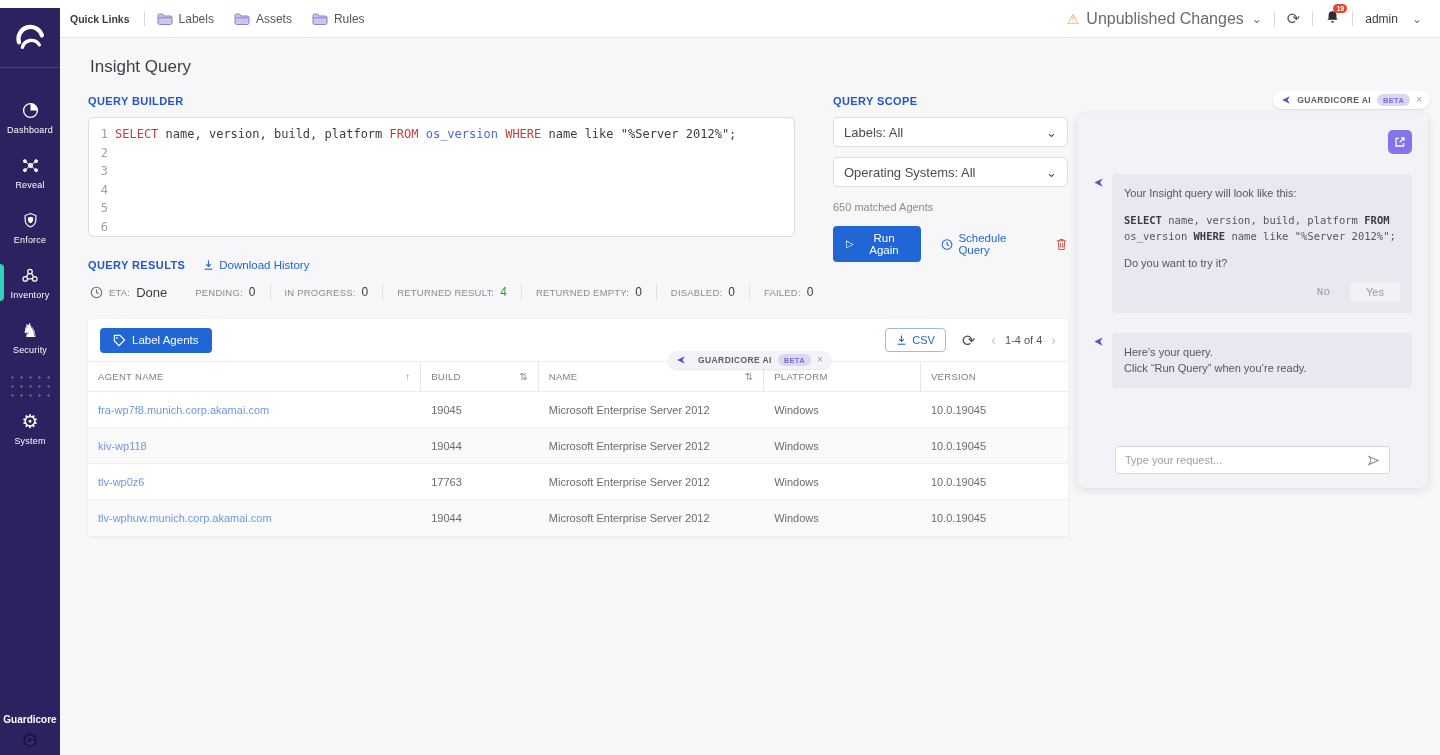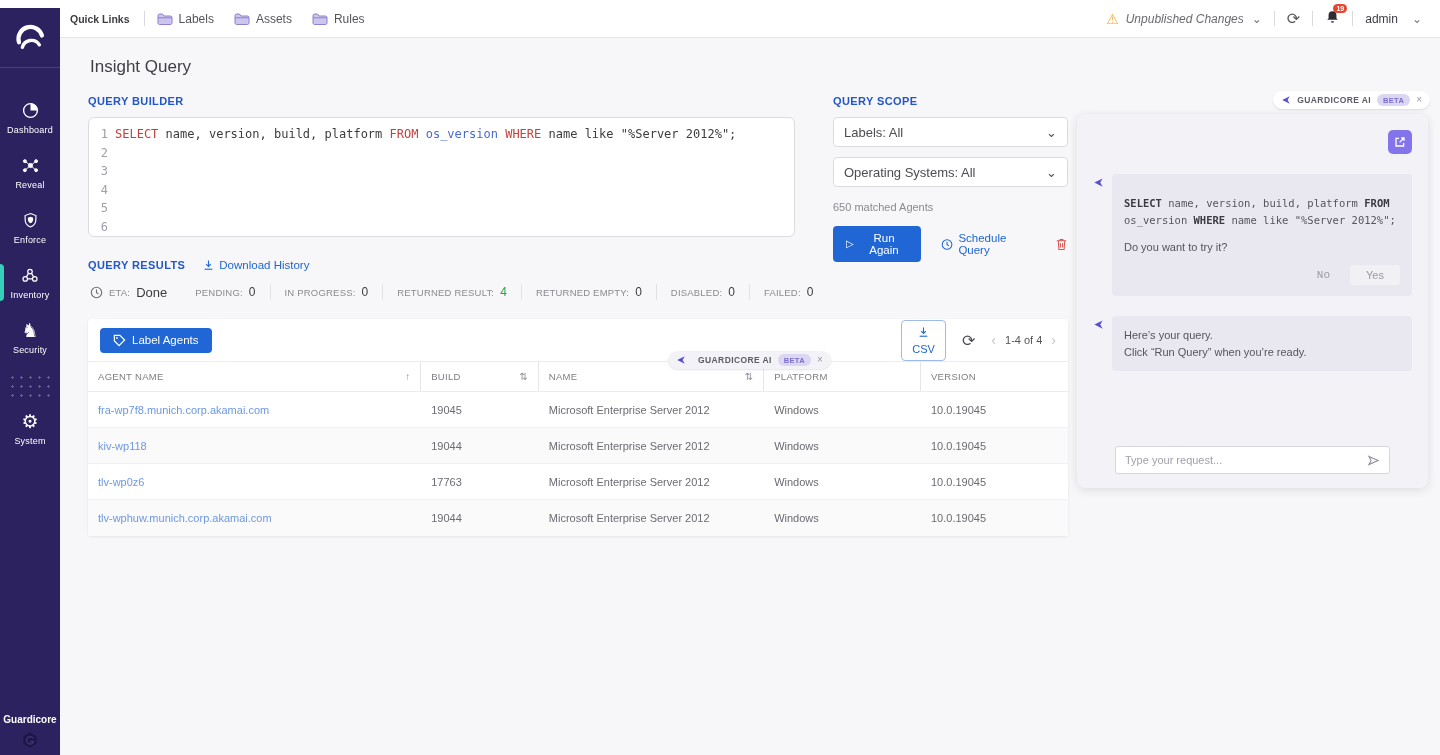--- a/index.html
+++ b/index.html
@@ -28,21 +28,21 @@
 
   
   .topbar { position:absolute; left:60px; right:0; top:0; height:38px; background:#fff;
     border-bottom:1px solid #e6e6ea; display:flex; align-items:center; padding:0 18px 0 8px; z-index:5; }
   .tb-divider { width:1px; height:15px; background:#d9d9de; margin:0 12px; }
   .quick-links { font-size:10.5px; font-weight:bold; color:#3c3c42; padding:0 2px; cursor:pointer; }
   .tb-link { display:flex; align-items:center; gap:6px; margin-right:20px; cursor:pointer; }
   .tb-link span { font-size:12px; color:#55555a; }
   .tb-right { margin-left:auto; display:flex; align-items:center; }
   .warn-ico { color:#f0a427; font-size:14px; margin-right:7px; }
-  .unpub { font-size:12px; color:#6b6b70; margin-right:8px; cursor:pointer;font-style:italic; }
+  .unpub { font-size:16px; color:#6b6b70; margin-right:8px; cursor:pointer; }
   .chev { color:#76767c; font-size:12px; line-height:1; cursor:pointer; }
   .tb-refresh { font-size:16px; color:#55595e; cursor:pointer; }
   .bell-wrap { position:relative; cursor:pointer; }
   .bell-badge { position:absolute; top:-5px; right:-7px; background:#e8452e; color:#fff;
     font-size:7px; font-weight:bold; border-radius:7px; padding:1px 3px; }
   .admin { font-size:12px; color:#3c3c42; margin-right:14px; cursor:pointer; }
 
   
   .main { position:absolute; left:60px; top:38px; right:0; bottom:0; background:#f7f7f9; overflow:hidden; }
   .page-title { position:absolute; left:30px; top:19px; font-size:17px; color:#3f3f46; font-weight:400; }
@@ -85,21 +85,21 @@
   .stat .sv.green { color:#2f9e44; }
   .clock-gray { color:#6e6e74; display:flex; }
 
   
   .tcard { position:absolute; left:28px; top:281px; width:980px; background:#fff;
     border-radius:4px; box-shadow:0 1px 3px rgba(30,30,60,.08); }
   .t-toolbar { height:42px; display:flex; align-items:center; padding:0 12px; position:relative; }
   .t-right { margin-left:auto; display:flex; align-items:center; gap:16px; }
   .btn-csv { display:flex; align-items:center; gap:5px; border:1px solid #9dbbe8; background:#fff;
     color:#2066d4; border-radius:4px; font-size:11px; padding:5px 10px; cursor:pointer;
-    font-family:"Liberation Sans","DejaVu Sans",sans-serif;flex-direction:column; }
+    font-family:"Liberation Sans","DejaVu Sans",sans-serif; }
   .t-refresh { font-size:16px; color:#4c4c52; cursor:pointer; }
   .pager { display:flex; align-items:center; gap:9px; }
   .pg-arrow { color:#c2c2c8; font-size:14px; line-height:1; cursor:pointer; }
   .pg-text { font-size:11px; color:#55555a; }
   .ai-badge { display:flex; align-items:center; gap:6px; background:#f3f2f7; border-radius:11px;
     padding:3px 8px; box-shadow:0 1px 2px rgba(30,30,60,.12); }
   .ai-badge .abn { font-size:8.5px; color:#5c5c66; font-weight:bold; letter-spacing:.4px; }
   .beta-pill { background:#dcd6f2; color:#7a6fd0; font-size:7.5px; font-weight:bold;
     border-radius:7px; padding:1.5px 6px; letter-spacing:.3px; }
   .ai-close { color:#9a9aa2; font-size:10px; line-height:1; cursor:pointer; }
@@ -485,20 +485,21 @@
             </svg>
         </button>
       </div>
       <div class="ai-row">
         <span class="ai-ico">
           <svg width="11" height="11" viewBox="0 0 12 12">
               <path d="M10.5 1.5L1.5 6l9 4.5-2.6-4.5z" fill="#5a4fd0"></path>
             </svg>
         </span>
         <div class="ai-bubble">
+          <div class="txt">Your Insight query will look like this:</div>
           <div class="ai-sql"><b>SELECT</b><span> name, version, build, platform </span><b>FROM</b><span> os_version </span><b>WHERE</b><span> name like "%Server 2012%";</span></div>
           <div class="txt">Do you want to try it?</div>
           <div class="yn-row">
             <button class="btn-no">No</button>
             <button class="btn-yes">Yes</button>
           </div>
         </div>
       </div>
       <div class="ai-row">
         <span class="ai-ico">

